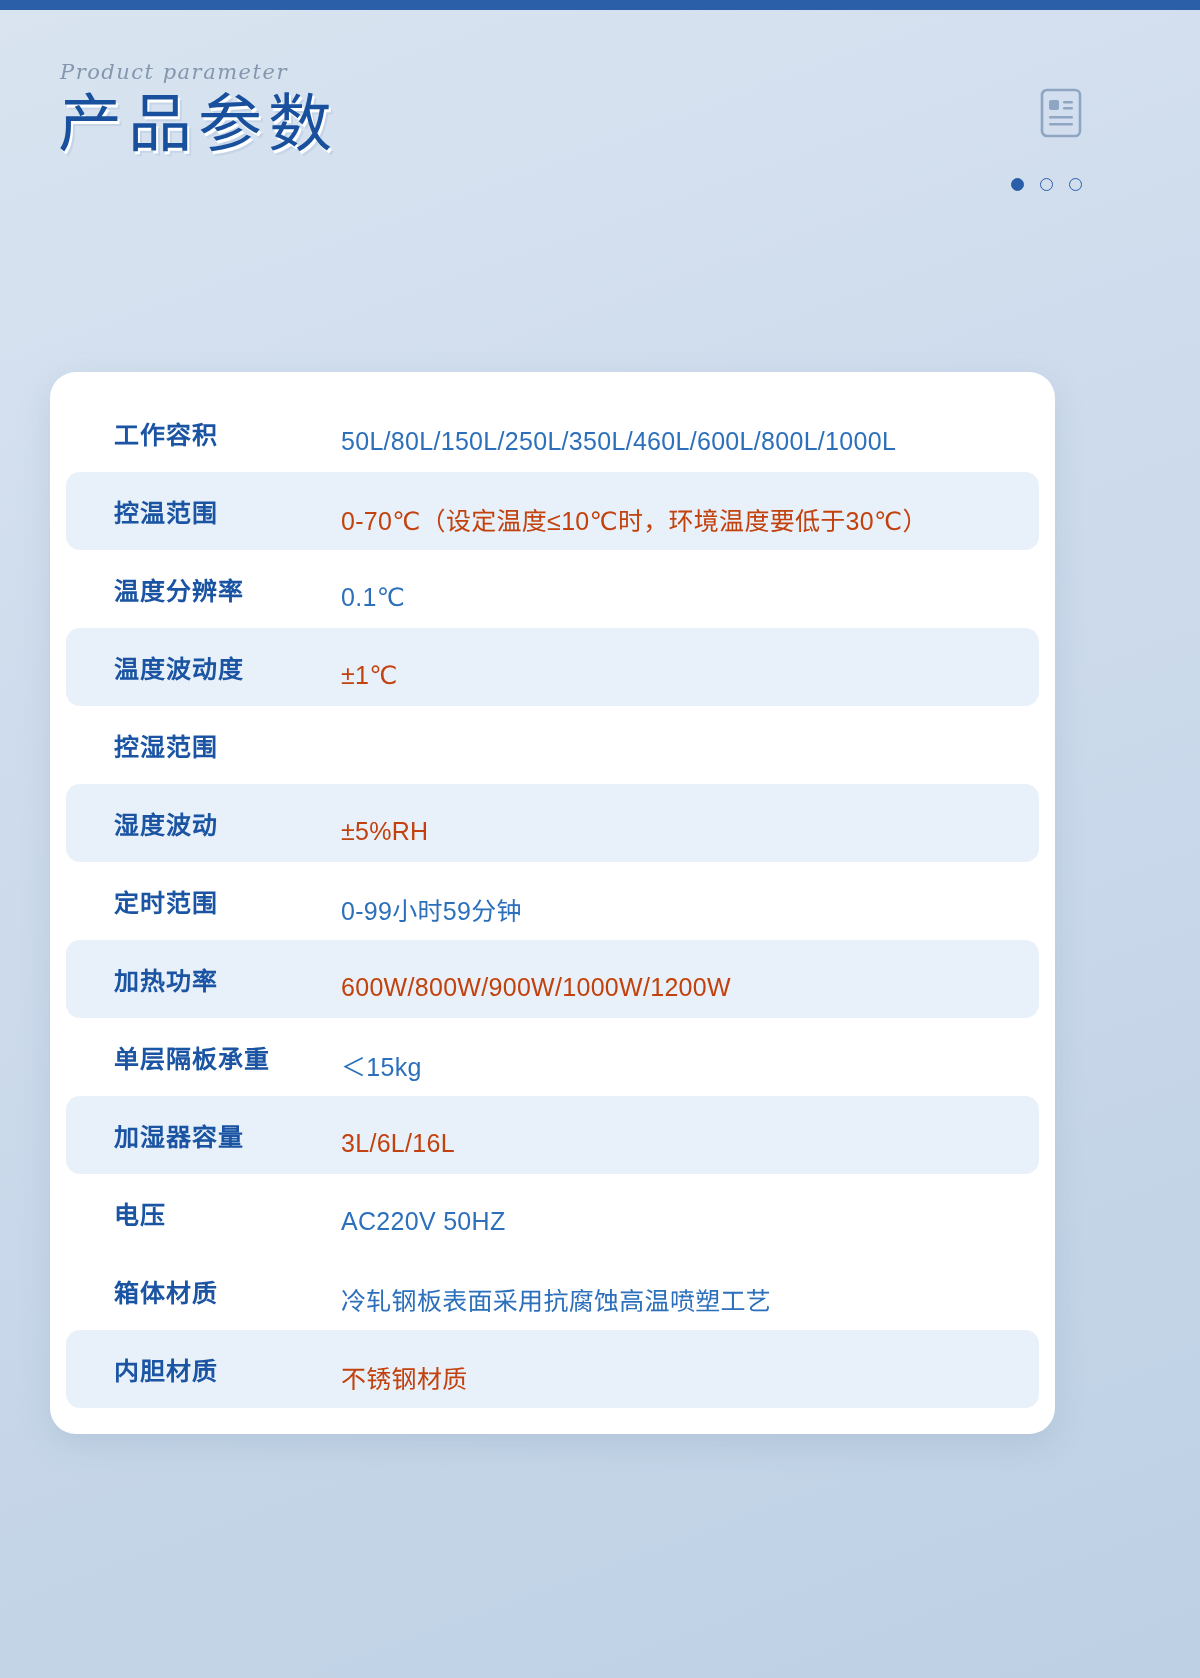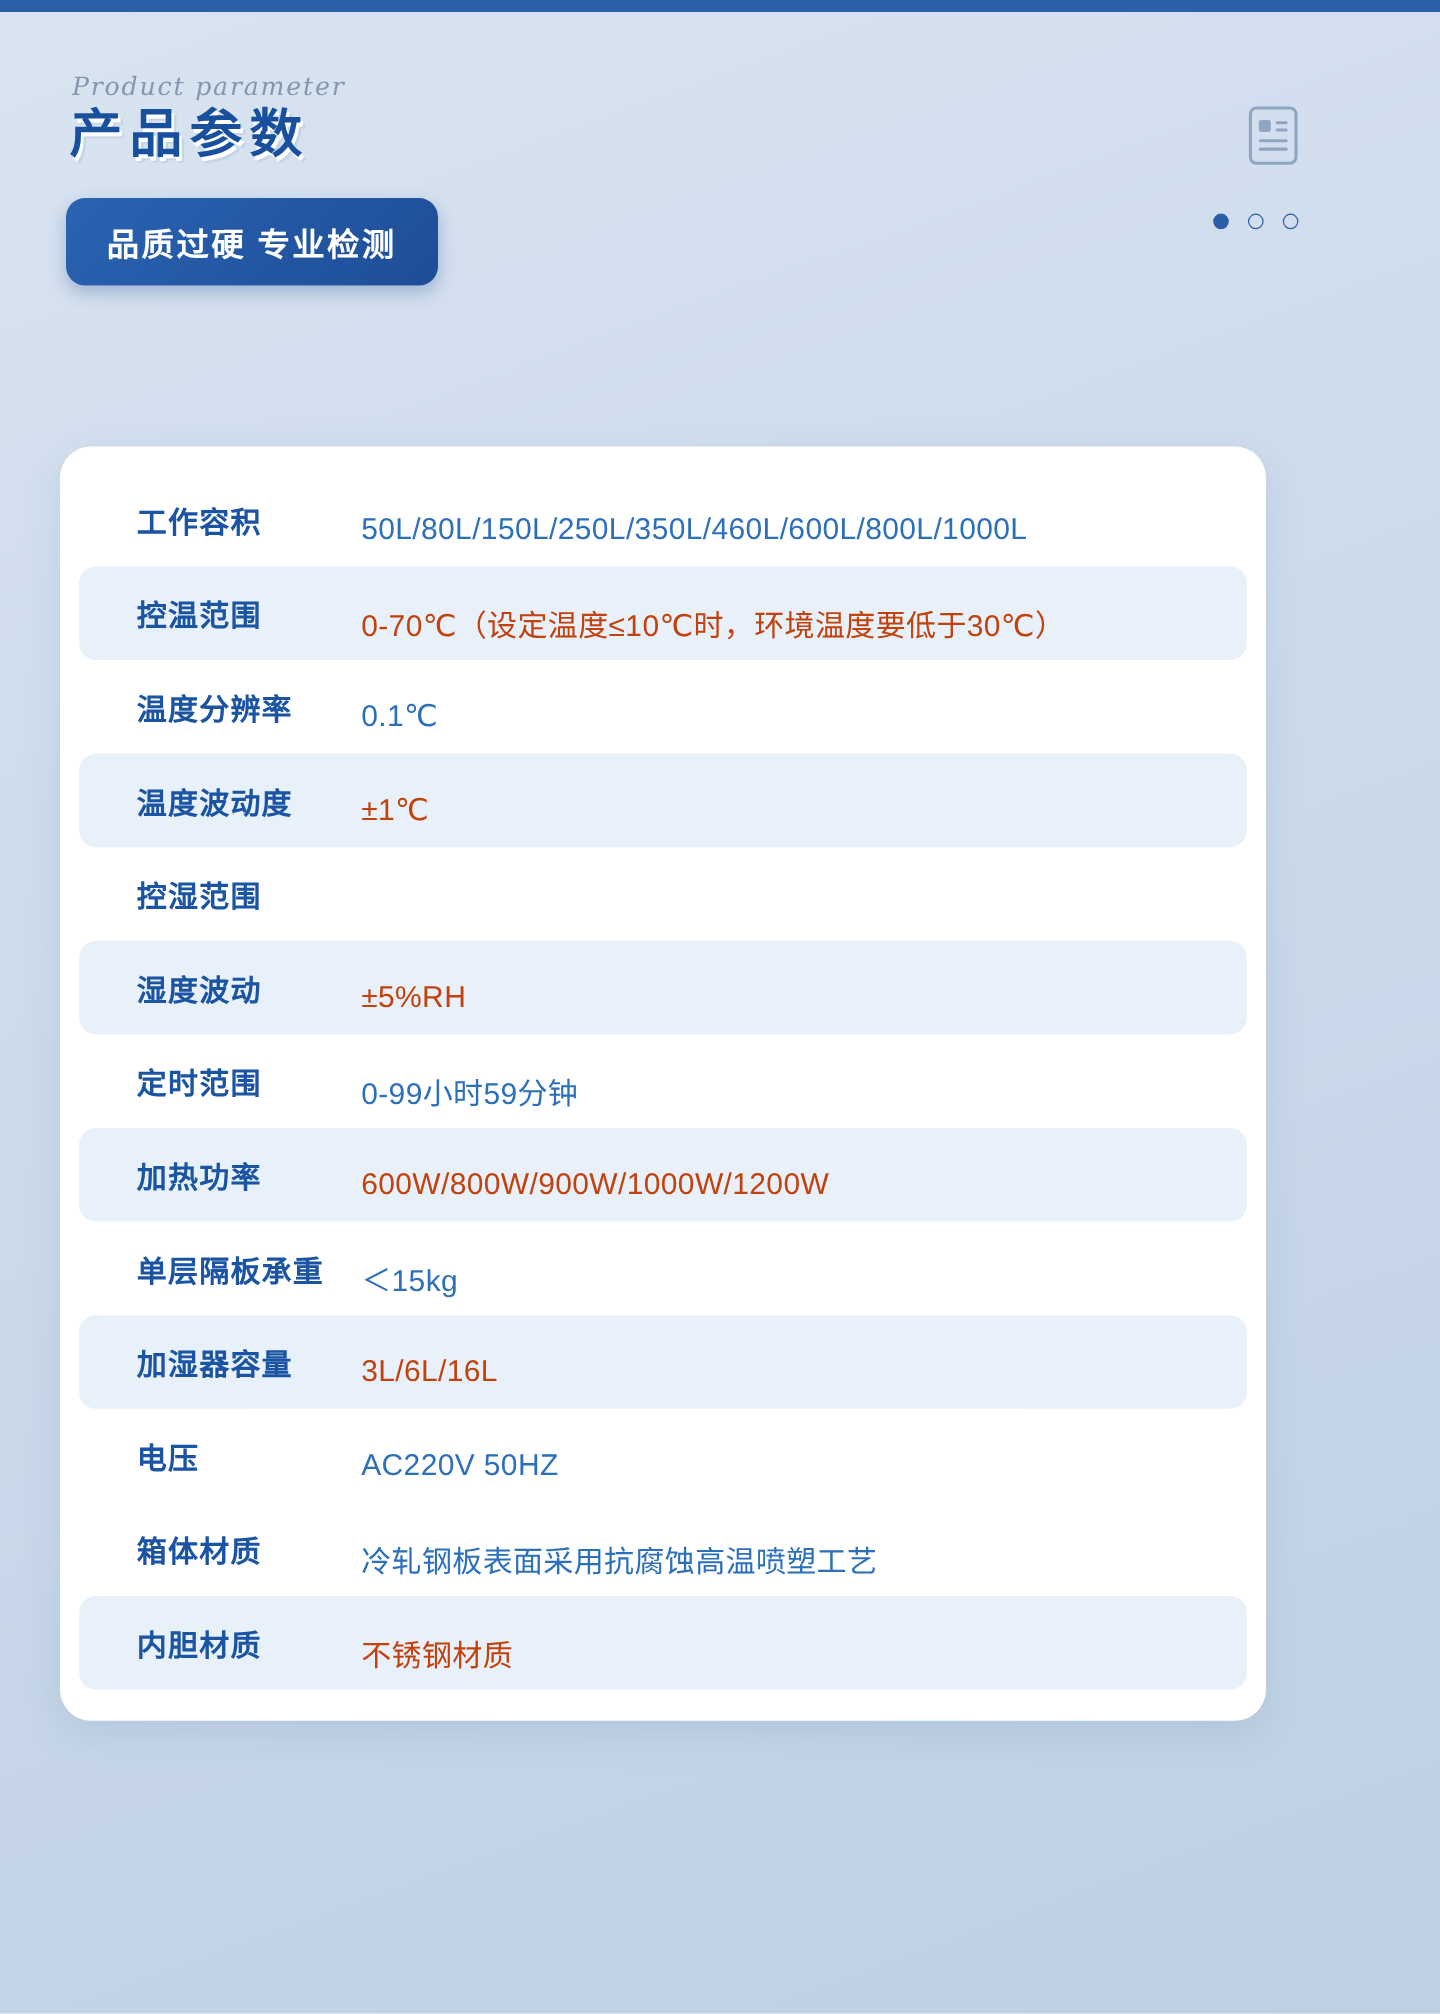--- a/index.html
+++ b/index.html
@@ -37,22 +37,22 @@
   .eyebrow {
     font-family: "DejaVu Serif", serif;
     font-style: italic;
     font-size: 21px;
     letter-spacing: 1.5px;
     color: #8497ae;
     margin: 0 0 4px 5px;
   }
   .title-cn {
     font-family: "Liberation Sans", sans-serif;
-    font-weight: bold;
-    font-size: 44px;
+    font-weight: normal;
+    font-size: 64px;
     letter-spacing: 6px;
     color: #19509e;
     margin: 0 0 0 3px;
     text-shadow: 2px 3px 0 #ffffff, 4px 5px 0 rgba(190,208,228,0.7);
     line-height: 1.15;
   }
   .pill {
     display: inline-block;
     margin-top: 26px;
     padding: 17px 34px;
@@ -99,20 +99,21 @@
     box-shadow: 0 10px 30px rgba(120,145,175,0.22);
     box-sizing: border-box;
   }
   .row {
     display: flex;
     align-items: center;
     height: 78px;
     margin: 0 16px;
     border-radius: 14px;
     padding: 0 0 0 0;
+    gap: 40px;
   }
   .row.alt {
     background: #e8f0f9;
   }
   .row .label {
     width: 235px;
     padding-left: 48px;
     box-sizing: border-box;
     font-size: 25px;
     font-weight: bold;
@@ -132,21 +133,20 @@
 </head>
 <body>
 
 <div class="top-bar"></div>
 
 <div class="page">
 
   <div class="header">
     <p class="eyebrow">Product parameter</p>
     <h1 class="title-cn">产品参数</h1>
-    <div class="pill">品质过硬  专业检测</div>
 
     <span class="doc-icon">
       <svg width="42" height="50" viewBox="0 0 42 50" fill="none" xmlns="http://www.w3.org/2000/svg">
         <rect x="2" y="2" width="38" height="46" rx="5" stroke="#8fa6c2" stroke-width="2.6"></rect>
         <rect x="9" y="12" width="10" height="10" rx="2" fill="#8fa6c2"></rect>
         <rect x="23" y="13" width="10" height="2.6" rx="1.3" fill="#8fa6c2"></rect>
         <rect x="23" y="19" width="10" height="2.6" rx="1.3" fill="#8fa6c2"></rect>
         <rect x="9" y="28" width="24" height="2.6" rx="1.3" fill="#8fa6c2"></rect>
         <rect x="9" y="35" width="24" height="2.6" rx="1.3" fill="#8fa6c2"></rect>
       </svg>

